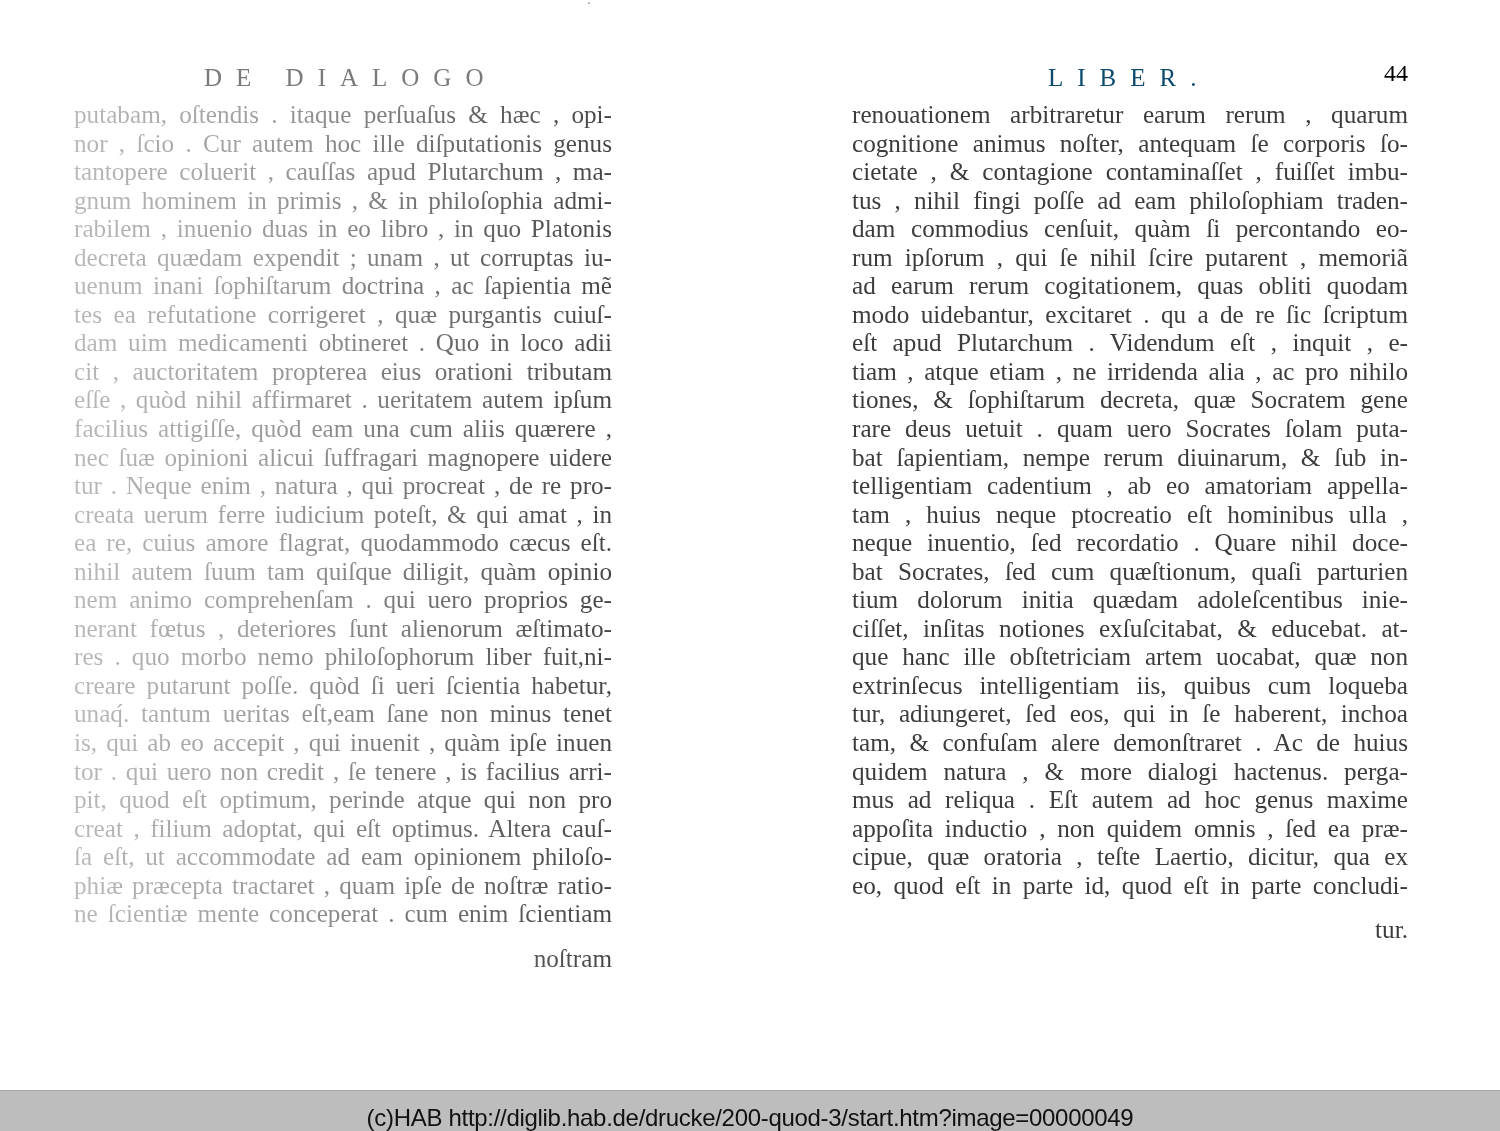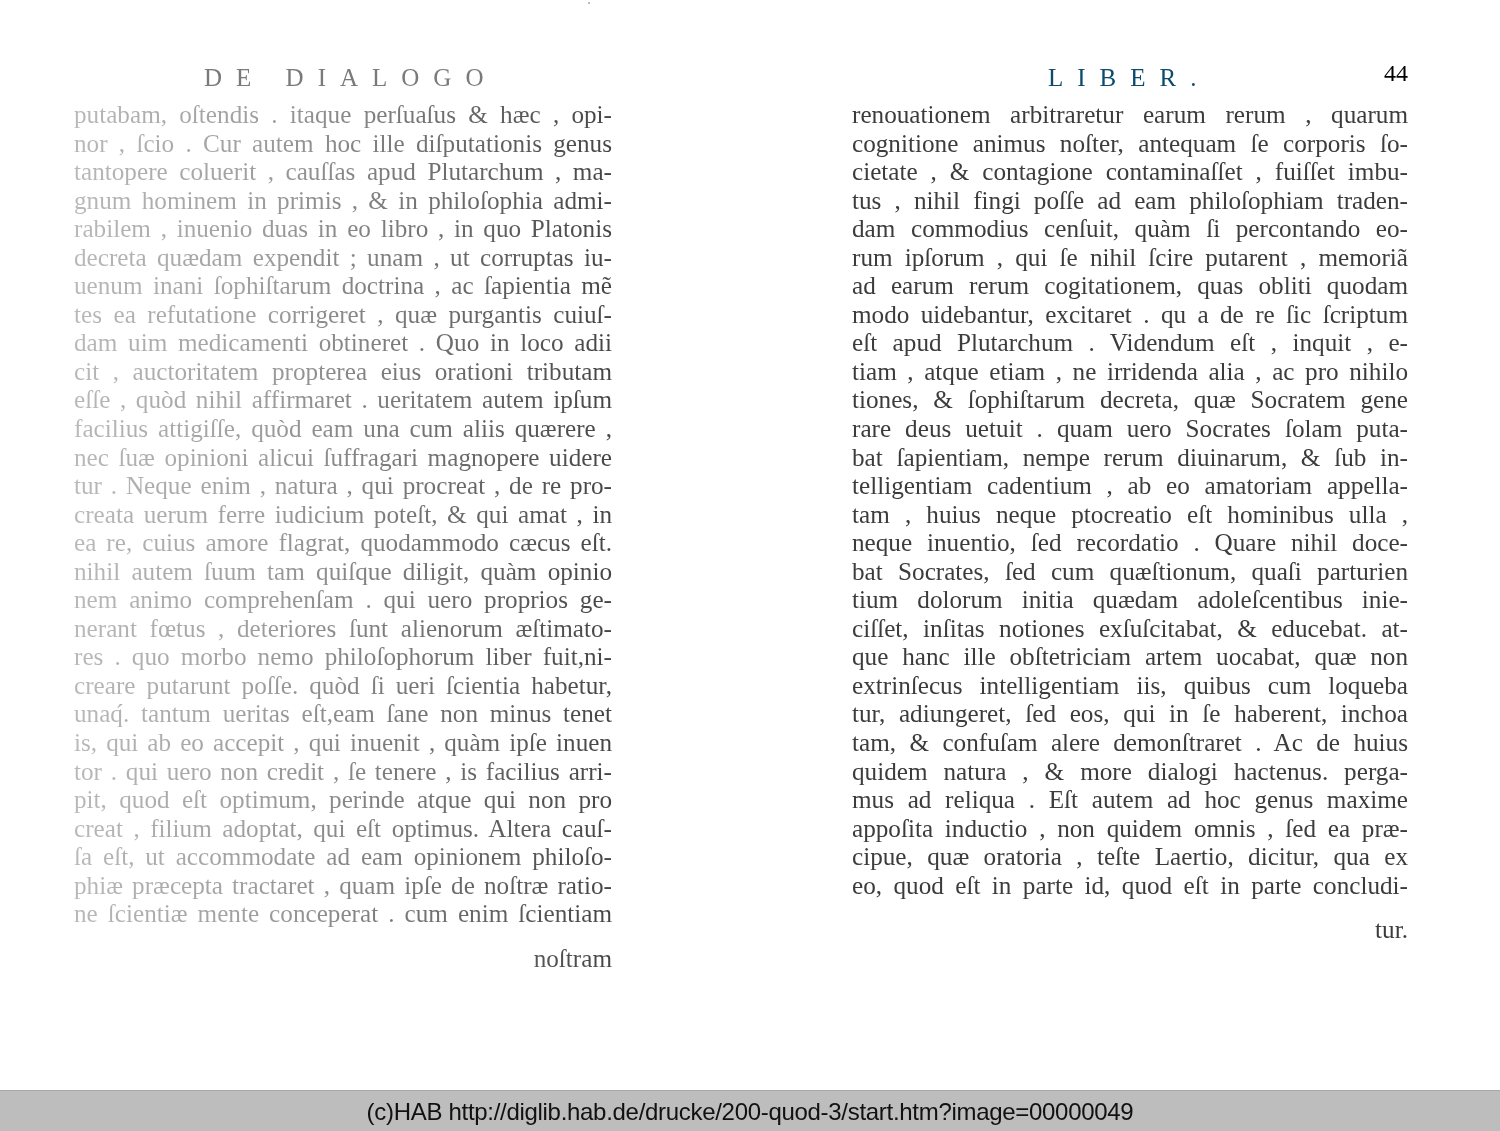--- a/index.html
+++ b/index.html
@@ -88,21 +88,21 @@
   }
   .footer-bar {
     position: absolute;
     left: 0;
     top: 1090px;
     width: 1500px;
     height: 41px;
     background: #bdbdbd;
     border-top: 1px solid #a8a8a8;
     display: flex;
-    align-items: center;
+    align-items: flex-end;
     justify-content: center;
   }
   .footer-text {
     font-family: "Liberation Sans", "DejaVu Sans", sans-serif;
     font-size: 24px;
     color: #111111;
     letter-spacing: -0.3px;
   }
   .gutter-dot {
     position: absolute;

